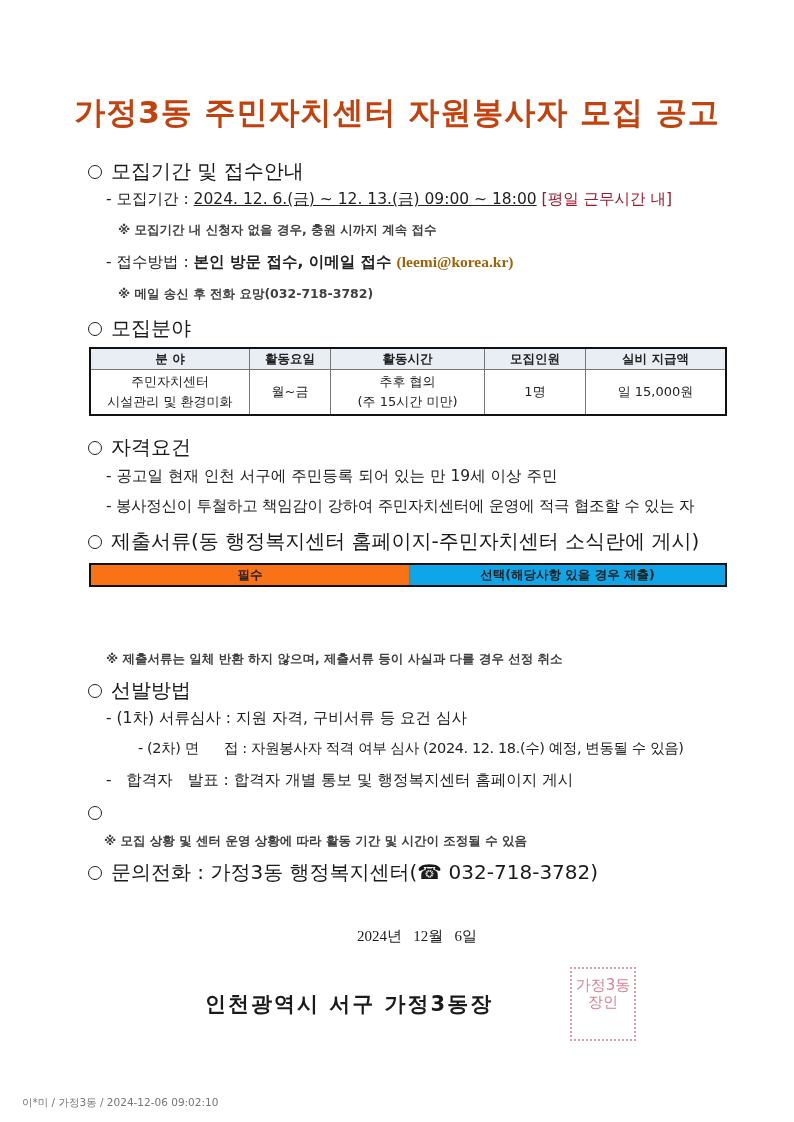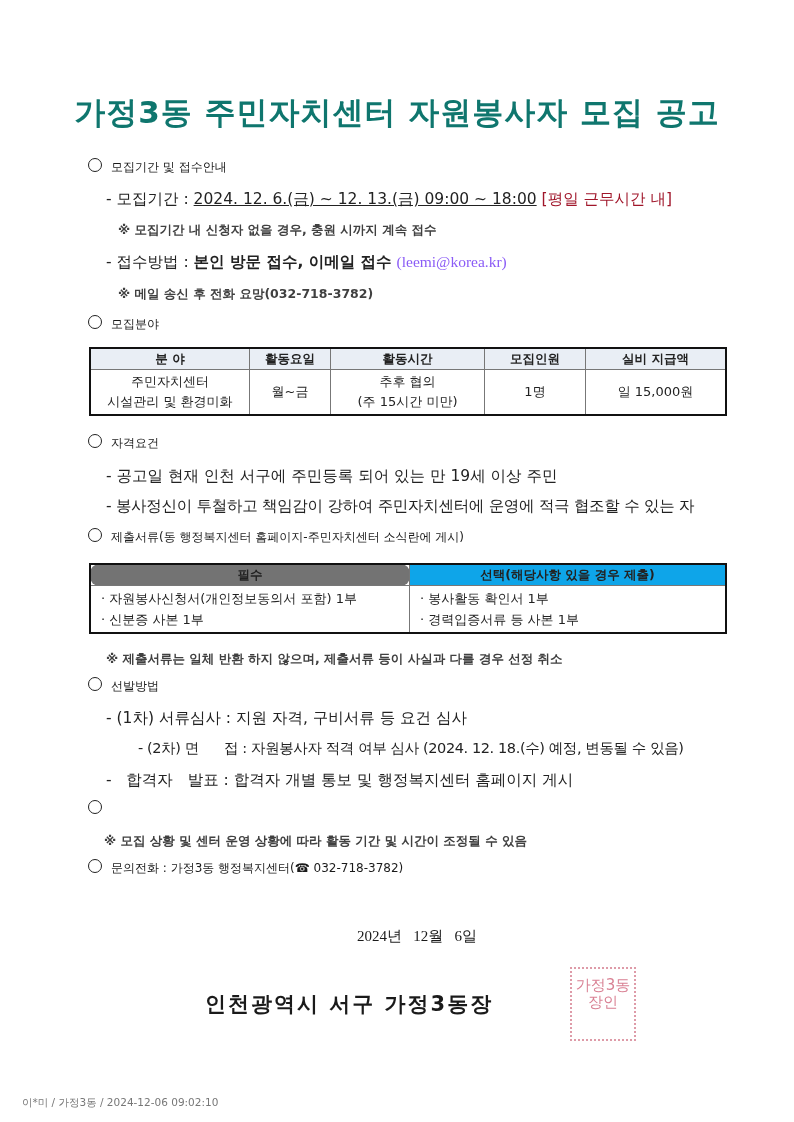--- a/index.html
+++ b/index.html
@@ -1,26 +1,26 @@
 <!DOCTYPE html>
 <html><head>
 <meta charset="utf-8">
 <style>
   html, body { margin:0; padding:0; background:#ffffff; }
   body { width:794px; height:1122px; position:relative; overflow:hidden; font-family:"DejaVu Sans", sans-serif; color:#1a1a1a; }
   .abs { position:absolute; white-space:nowrap; }
-  .title { left:0; width:794px; top:92px; text-align:center; font-size:31px; font-weight:bold; letter-spacing:1px; color:#0f766e; }
-  .sec { font-size:12px; color:#1a1a1a; }
+  .title { left:0; width:794px; top:92px; text-align:center; font-size:31px; font-weight:bold; letter-spacing:1px; color:#c2410c; }
+  .sec { font-size:20px; color:#1a1a1a; }
   .sec .bullet { display:inline-block; width:12px; height:12px; border:1.5px solid #222; border-radius:50%; margin-right:9px; vertical-align:-1px; }
   .line { font-size:15.5px; color:#222; }
   .note { font-size:12.5px; color:#404040; font-weight:bold; }
   .u { text-decoration:underline; }
   .red { color:#a0162a; }
   .bold { font-weight:bold; }
-  .blue { color:#8b5cf6; }
+  .blue { color:#a16207;font-weight:bold; }
   table { border-collapse:collapse; position:absolute; font-size:13px; color:#222; }
   td, th { border:1px solid #777; padding:0; }
   th { background:#e9eef5; font-weight:bold; height:20px; font-size:12.5px; }
   .outer { border:2px solid #111; }
   .cell-c { text-align:center; line-height:20px; }
   .cell-l { text-align:left; padding-left:10px; line-height:21px; }
   .stamp { position:absolute; left:570px; top:967px; width:62px; height:70px; border:2px dotted #d98a9a; color:#d26a80; font-size:11px; line-height:13px; text-align:center; opacity:0.85; }
   .footer { left:22px; top:1096px; font-size:10.5px; color:#777; }
 </style>
 </head>
@@ -77,32 +77,22 @@
 </div>
 <div class="abs line" style="left:106px;top:466px;">- 공고일 현재 인천 서구에 주민등록 되어 있는 만 19세 이상 주민</div>
 <div class="abs line" style="left:106px;top:496px;letter-spacing:-0.3px;">- 봉사정신이 투철하고 책임감이 강하여 주민자치센터에 운영에 적극 협조할 수 있는 자</div>
 
 <div class="abs sec" style="left:88px;top:528px;">
   <span class="bullet"></span><span>제출서류(동 행정복지센터 홈페이지-주민자치센터 소식란에 게시)</span>
 </div>
 <table class="outer" style="left:89px;top:563px;width:638px;">
   <tbody>
       <tr>
-    <th style="width:318px;background:#737373;border-radius:9px;">필수</th>
+    <th style="width:318px;background:#f97316;">필수</th>
     <th style="background:#0ea5e9;">선택(해당사항 있을 경우 제출)</th>
-  </tr>
-  <tr>
-    <td class="cell-l" style="height:46px;">
-      <div>· 자원봉사신청서(개인정보동의서 포함) 1부</div>
-      <div>· 신분증 사본 1부</div>
-    </td>
-    <td class="cell-l">
-      <div>· 봉사활동 확인서 1부</div>
-      <div>· 경력입증서류 등 사본 1부</div>
-    </td>
   </tr>
 </tbody>
   </table>
 <div class="abs note" style="left:106px;top:651px;">※ 제출서류는 일체 반환 하지 않으며, 제출서류 등이 사실과 다를 경우 선정 취소</div>
 
 <div class="abs sec" style="left:88px;top:677px;">
   <span class="bullet"></span><span>선발방법</span>
 </div>
 <div class="abs line" style="left:106px;top:708px;white-space:pre;">- (1차) 서류심사 : 지원 자격, 구비서류 등 요건 심사</div>
 <div class="abs line" style="left:106px;top:739px;white-space:pre;font-size:14.5px;letter-spacing:-0.4px;margin-left:32px;">- (2차) 면      접 : 자원봉사자 적격 여부 심사 (2024. 12. 18.(수) 예정, 변동될 수 있음)</div>

